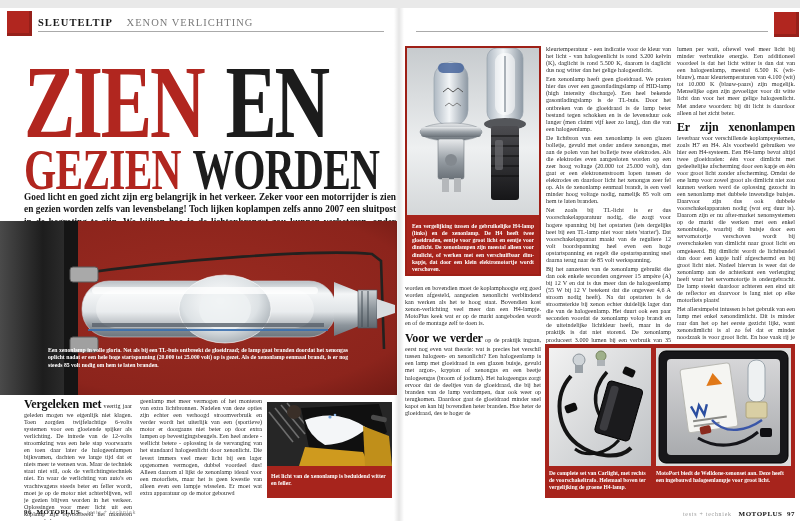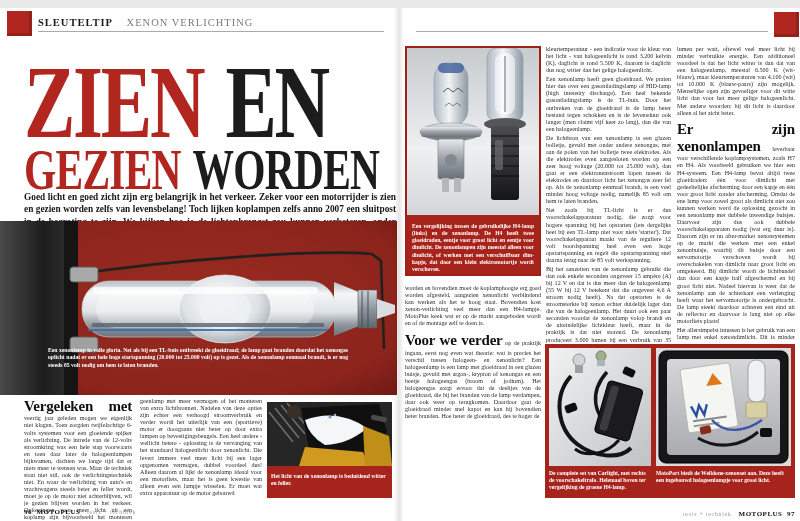--- a/index.html
+++ b/index.html
@@ -30,21 +30,21 @@
 
   
   .hero { left:0; top:213px; width:397px; height:174px; background:#8c241c; overflow:hidden; }
   .hero svg { position:absolute; left:0; top:0; }
   .photocap { color:#fff; font-weight:bold; font-size:5.7px; line-height:1.28; text-align:justify; }
   .hero .photocap { position:absolute; left:48px; top:126px; width:300px; }
 
   
   .bodycol { font-size:6.1px; line-height:1.16; color:#2a2a2a; text-align:justify; overflow:hidden; }
   .bodycol p { margin:0 0 2px 0; }
-  .runin { font-weight:bold; font-size:15px; letter-spacing:-.2px; color:#111; }
+  .runin { font-weight:bold; font-size:12px; letter-spacing:-.2px; color:#111; }
 
   
   .redbox { background:#a7241c; }
   .bulbbox { left:405px; top:38px; width:136px; height:230px; border:2px solid #9e2017;
              background:#a7241c; box-sizing:border-box; overflow:hidden; }
   .bulbbox .photocap { padding:4px 5px 0 5px; font-size:5.6px; }
 
   .motobox { left:267px; top:394px; width:125px; height:96px; overflow:hidden; }
   .motobox .photocap { padding:3px 4px; font-size:5.7px; text-align:left; }
 

